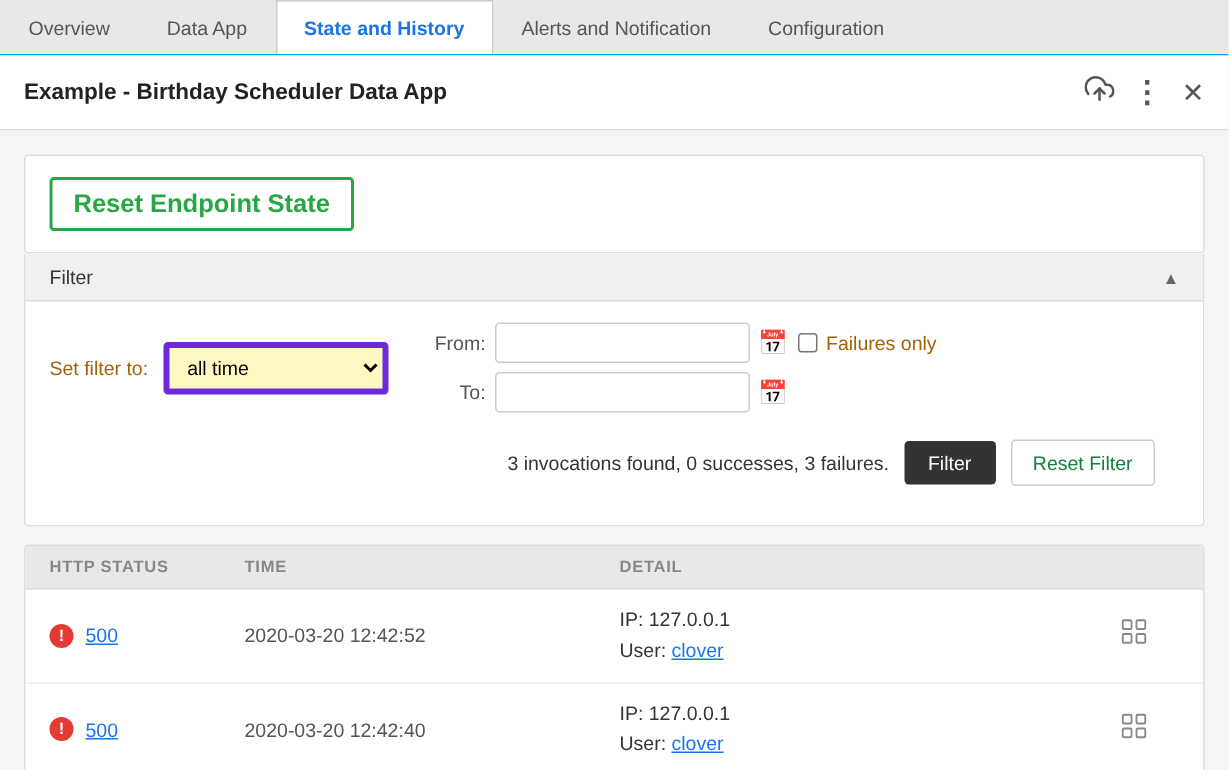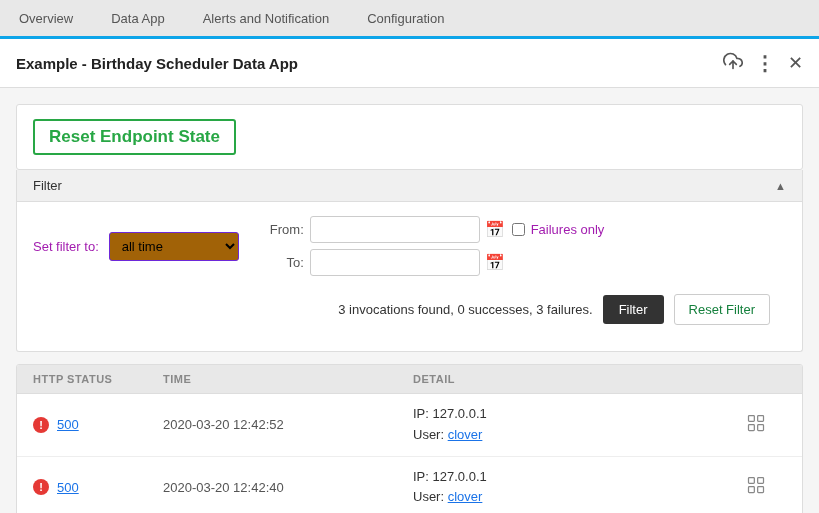--- a/index.html
+++ b/index.html
@@ -74,29 +74,29 @@
       background: #f0f0f0;
       padding: 8px 16px;
       display: flex;
       justify-content: space-between;
       align-items: center;
       border-bottom: 1px solid #ddd;
       cursor: pointer;
     }
     .filter-body { padding: 14px 16px; }
     .filter-row { display: flex; align-items: center; gap: 10px; margin-bottom: 10px; }
-    .filter-row label { font-size: 13px; color: #a21caf; white-space: nowrap; }
+    .filter-row label { font-size: 13px; color: #a16207; white-space: nowrap; }
     .filter-select {
-      border: 1px solid #6d28d9;
+      border: 4px solid #6d28d9;
       border-radius: 3px;
       padding: 5px 8px;
       font-size: 13px;
       cursor: pointer;
-      background: #a16207;
-      width: 130px;
+      background: #fef9c3;
+      width: 150px;
     }
     .filter-input {
       border: 1px solid #ccc;
       border-radius: 3px;
       padding: 5px 8px;
       font-size: 13px;
       width: 170px;
     }
     .calendar-icon { font-size: 16px; cursor: pointer; color: #1a73e8; }
     .from-to-section { display: flex; flex-direction: column; gap: 6px; margin-left: 20px; }
@@ -175,23 +175,24 @@
     .detail-cell div { line-height: 1.6; }
     .detail-link { color: #1a73e8; text-decoration: underline; cursor: pointer; }
     .action-icon { cursor: pointer; color: #888; font-size: 16px; text-align: center; }
 
     
     .chevron-up::before { content: '▲'; font-size: 11px; color: #666; }
   </style>
 </head>
 <body>
 
-<div style="display:flex; background:#e8e8e8; border-bottom:3px solid #0ea5e9;">
+<div style="display:flex; background:#e8e8e8; border-bottom:1px solid #0ea5e9;">
   <div class="tab">Overview</div>
   <div class="tab">Data App</div>
+  <div class="tab active">State and History</div>
   <div class="tab">Alerts and Notification</div>
   <div class="tab">Configuration</div>
 </div>
 
 <div class="header">
   <span class="header-title">Example - Birthday Scheduler Data App</span>
   <div class="header-actions">
     <span class="header-icon" title="Upload">
       
       <svg width="20" height="20" viewBox="0 0 24 24" fill="none" stroke="#555" stroke-width="2" stroke-linecap="round" stroke-linejoin="round">

